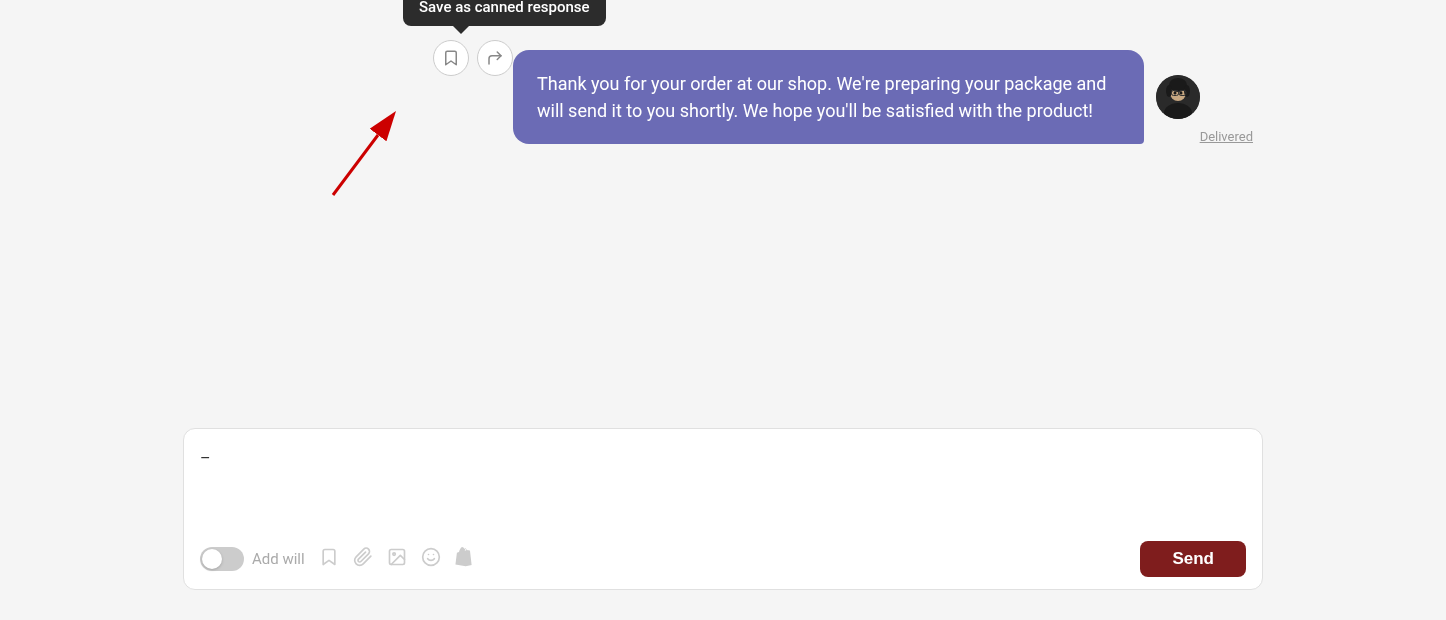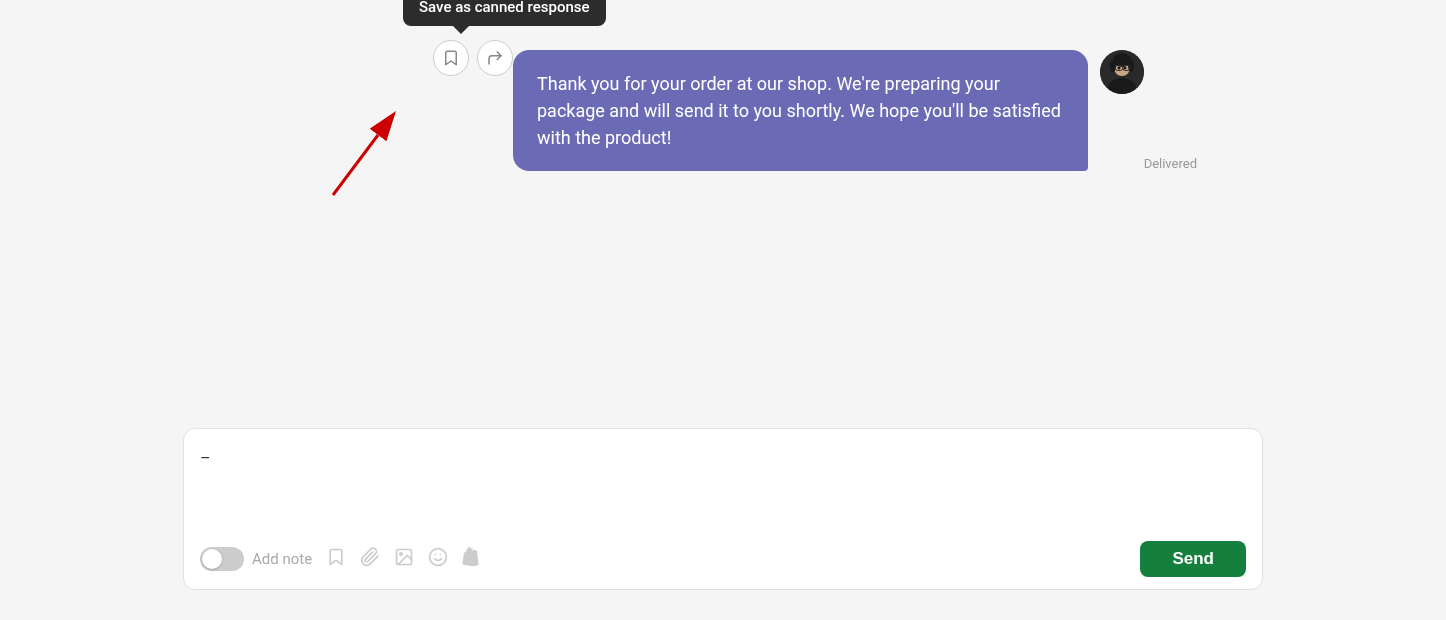--- a/index.html
+++ b/index.html
@@ -91,21 +91,21 @@
     }
 
     .red-arrow {
       width: 100px;
       height: 100px;
     }
 
     
     .message-row {
       display: flex;
-      align-items: flex-start;
+      align-items: center;
       justify-content: flex-end;
       width: 100%;
       gap: 12px;
       margin-top: 10px;
     }
 
     .message-bubble {
       background: #6b6bb5;
       color: #fff;
       border-radius: 16px 16px 4px 16px;
@@ -125,21 +125,21 @@
       display: flex;
       align-items: center;
       justify-content: center;
     }
 
     .delivered-text {
       text-align: right;
       color: #999;
       font-size: 13px;
       margin-top: 6px;
-      margin-right: 56px;
+      text-decoration: underline;
     }
 
     
     .compose-box {
       background: #fff;
       border: 1.5px solid #e0e0e0;
       border-radius: 12px;
       margin: 0 10px 10px 10px;
       padding: 16px 16px 12px 16px;
       display: flex;
@@ -201,21 +201,21 @@
       font-size: 15px;
     }
 
     .toolbar-icon {
       color: #bbb;
       font-size: 20px;
       cursor: pointer;
     }
 
     .send-btn {
-      background: #15803d;
+      background: #7f1d1d;
       color: #fff;
       border: none;
       border-radius: 8px;
       padding: 8px 32px;
       font-size: 17px;
       font-weight: 600;
       cursor: pointer;
     }
 
     
@@ -298,21 +298,21 @@
   <div class="compose-box">
     <textarea class="compose-input" rows="4" style="">–</textarea>
 
     <div class="compose-toolbar">
       <div class="toolbar-left">
 
         <div class="toggle-wrapper">
           <div class="toggle">
             <div class="toggle-knob"></div>
           </div>
-          <span class="add-note-label">Add note</span>
+          <span class="add-note-label">Add will</span>
         </div>
 
         <span class="toolbar-icon">
           <svg width="20" height="20" viewBox="0 0 24 24" fill="none" stroke="#ccc" stroke-width="2" stroke-linecap="round" stroke-linejoin="round">
             <path d="M19 21l-7-5-7 5V5a2 2 0 0 1 2-2h10a2 2 0 0 1 2 2z"></path>
           </svg>
         </span>
 
         <span class="toolbar-icon">
           <svg width="20" height="20" viewBox="0 0 24 24" fill="none" stroke="#ccc" stroke-width="2" stroke-linecap="round" stroke-linejoin="round">

